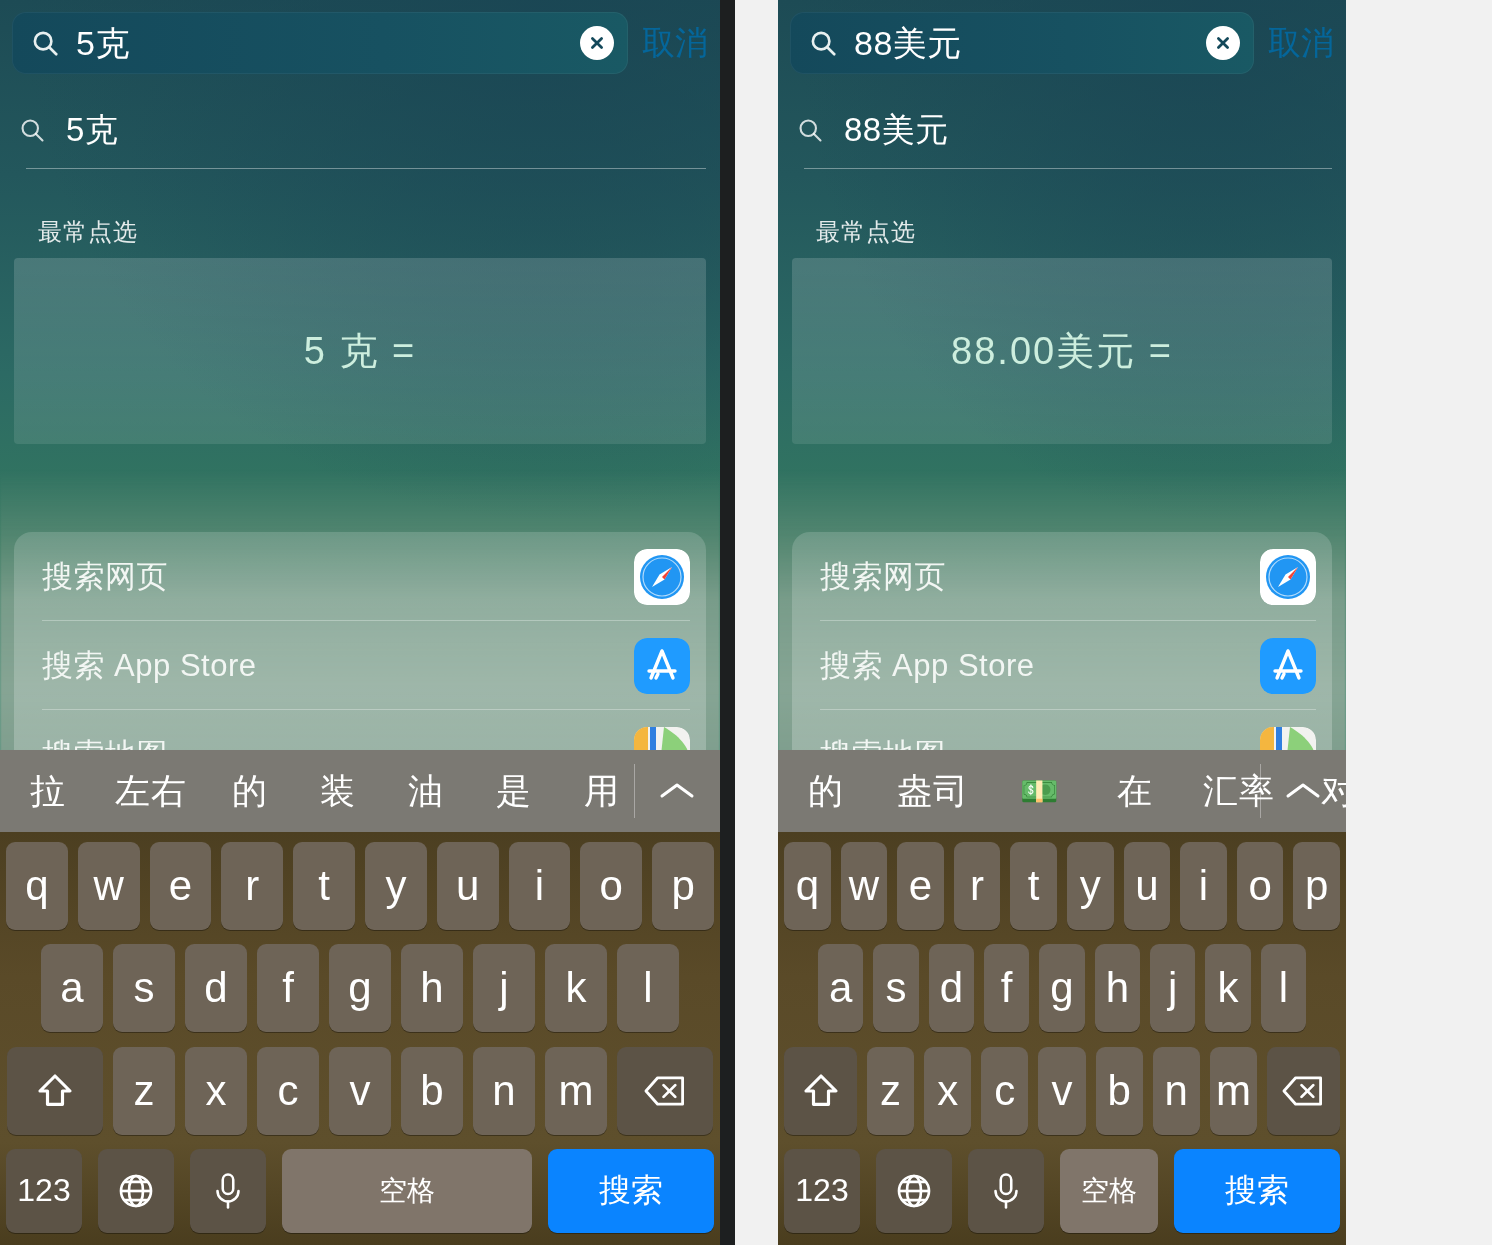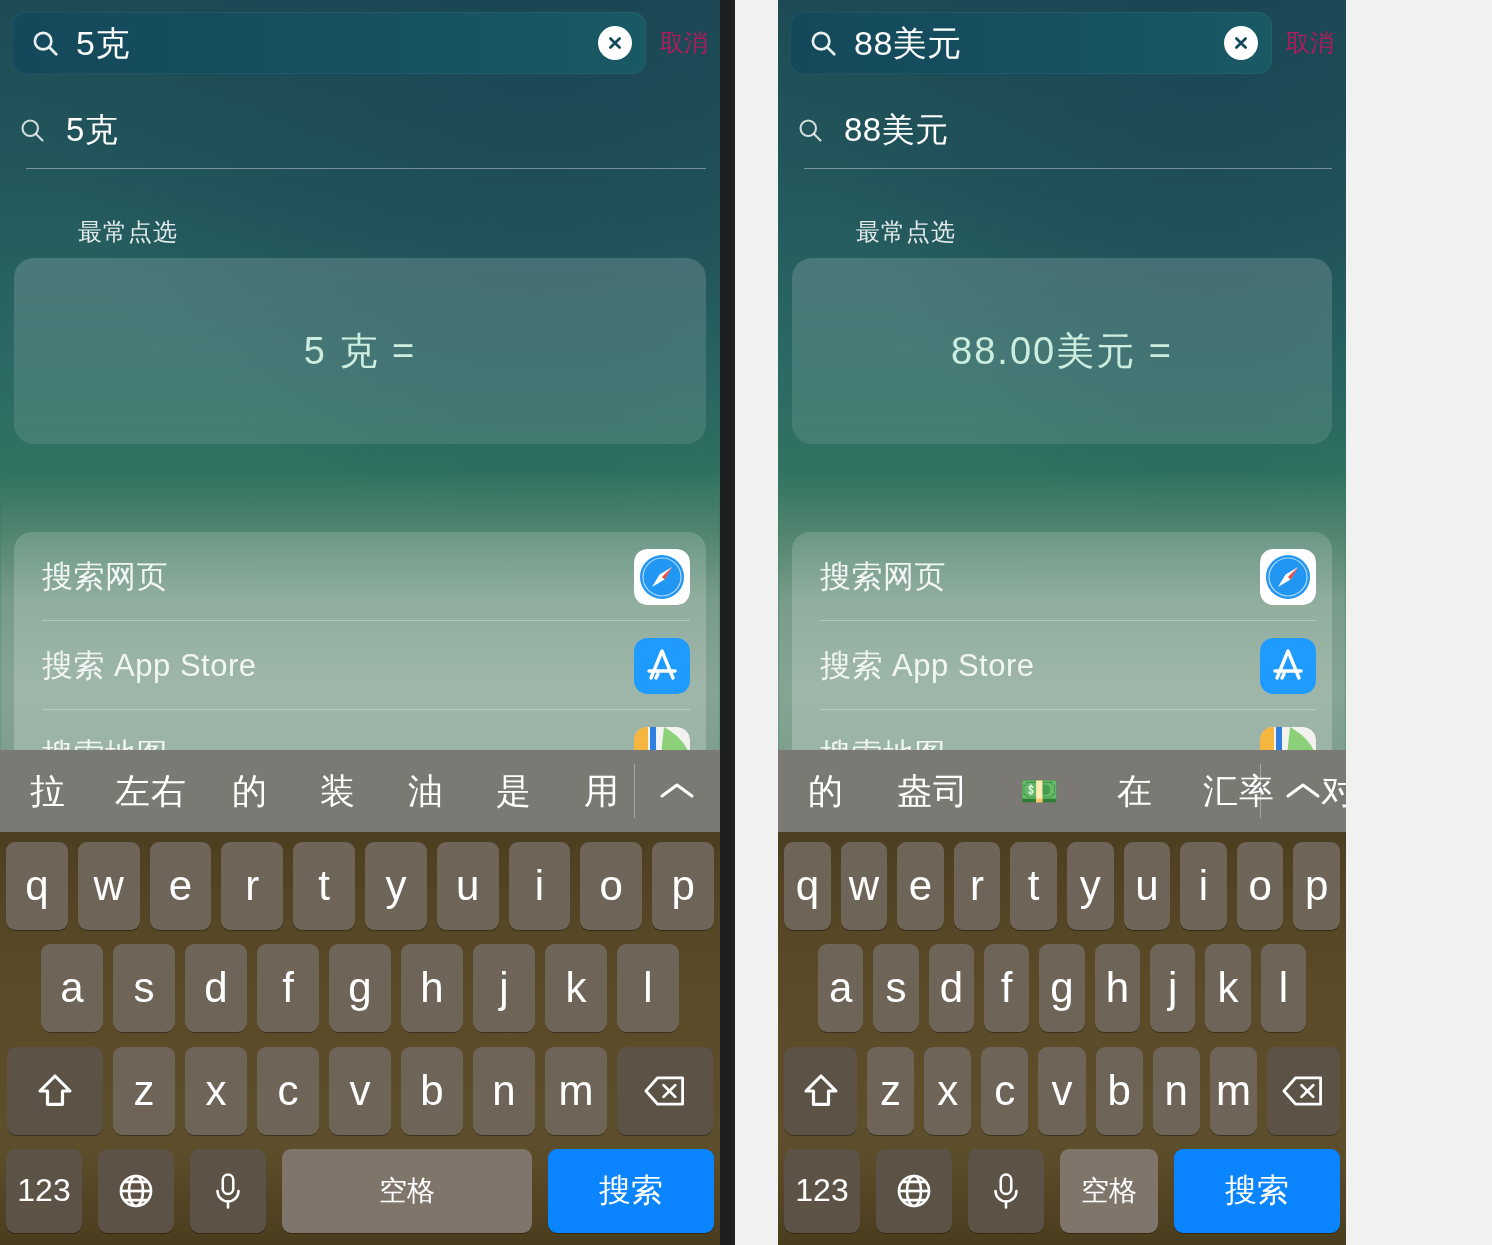--- a/index.html
+++ b/index.html
@@ -59,45 +59,45 @@
   .searchfield .magnifier { flex: 0 0 auto; }
   .searchfield .qtext {
     flex: 1 1 auto; color: #ffffff; font-size: 34px; line-height: 1;
     letter-spacing: 0.5px; white-space: nowrap; overflow: hidden;
   }
   .clear-btn {
     flex: 0 0 auto; width: 34px; height: 34px; border-radius: 50%;
     background: #ffffff; display: flex; align-items: center; justify-content: center;
   }
   .cancel-btn {
-    flex: 0 0 auto; color: #be185d; font-size: 24px; white-space: nowrap;
+    flex: 0 0 auto; color: #0369a1; font-size: 33px; white-space: nowrap;
     opacity: 0.92;
   }
 
   
   .echo-row {
     position: absolute; left: 18px; right: 14px; top: 96px; height: 68px;
     display: flex; align-items: center; gap: 20px;
   }
   .echo-row .etext { color: #ffffff; font-size: 33px; letter-spacing: 0.5px; }
   .hairline {
     position: absolute; left: 26px; right: 14px; top: 168px; height: 1px;
     background: rgba(255,255,255,0.38);
   }
 
   
   .section-title {
     position: absolute; left: 38px; top: 216px;
-    color: rgba(255,255,255,0.88); font-size: 24px; letter-spacing: 1px; margin-left: 40px;
+    color: rgba(255,255,255,0.88); font-size: 24px; letter-spacing: 1px;
   }
 
   
   .card {
     position: absolute; left: 14px; right: 14px; top: 258px; height: 186px;
-    border-radius: 20px;
+    border-radius: 4px;
     background: linear-gradient(to bottom, rgba(255,255,255,0.16), rgba(255,255,255,0.10));
     display: flex; flex-direction: column; align-items: center; justify-content: center;
     gap: 0;
   }
   .card .from {
     color: #cdeede; font-size: 38px; letter-spacing: 2px; font-weight: 300;
   }
   .card .to {
     color: #ffffff; font-size: 52px; letter-spacing: 1px; font-weight: 400;
   }

